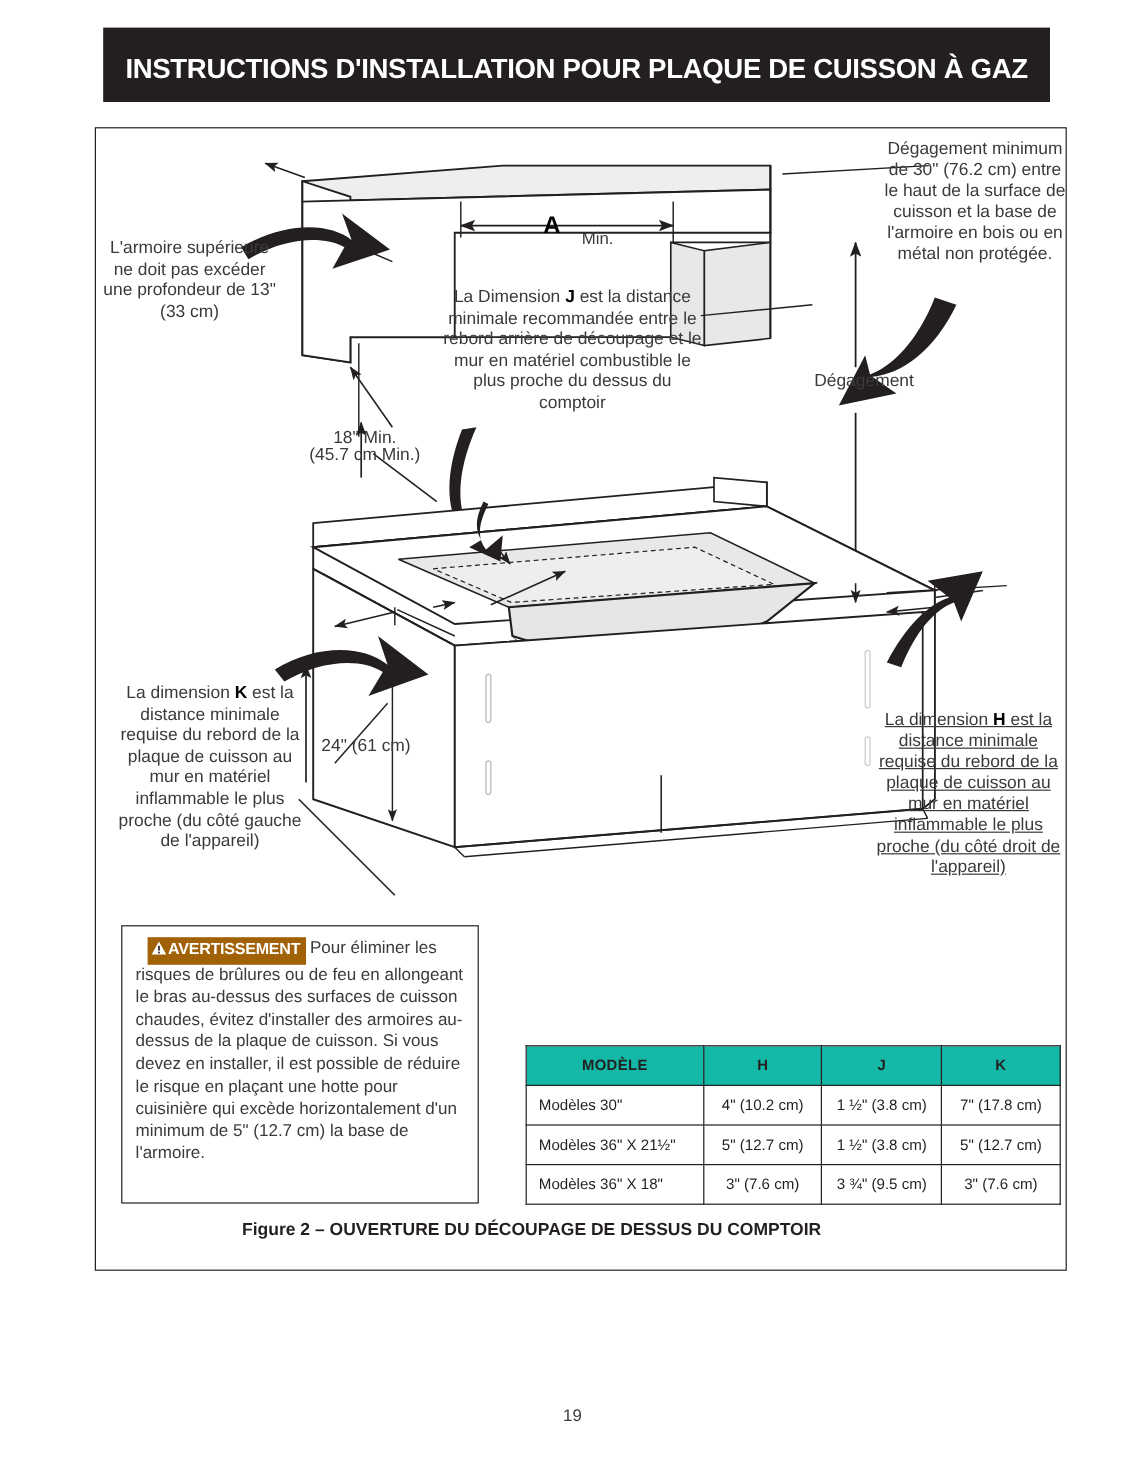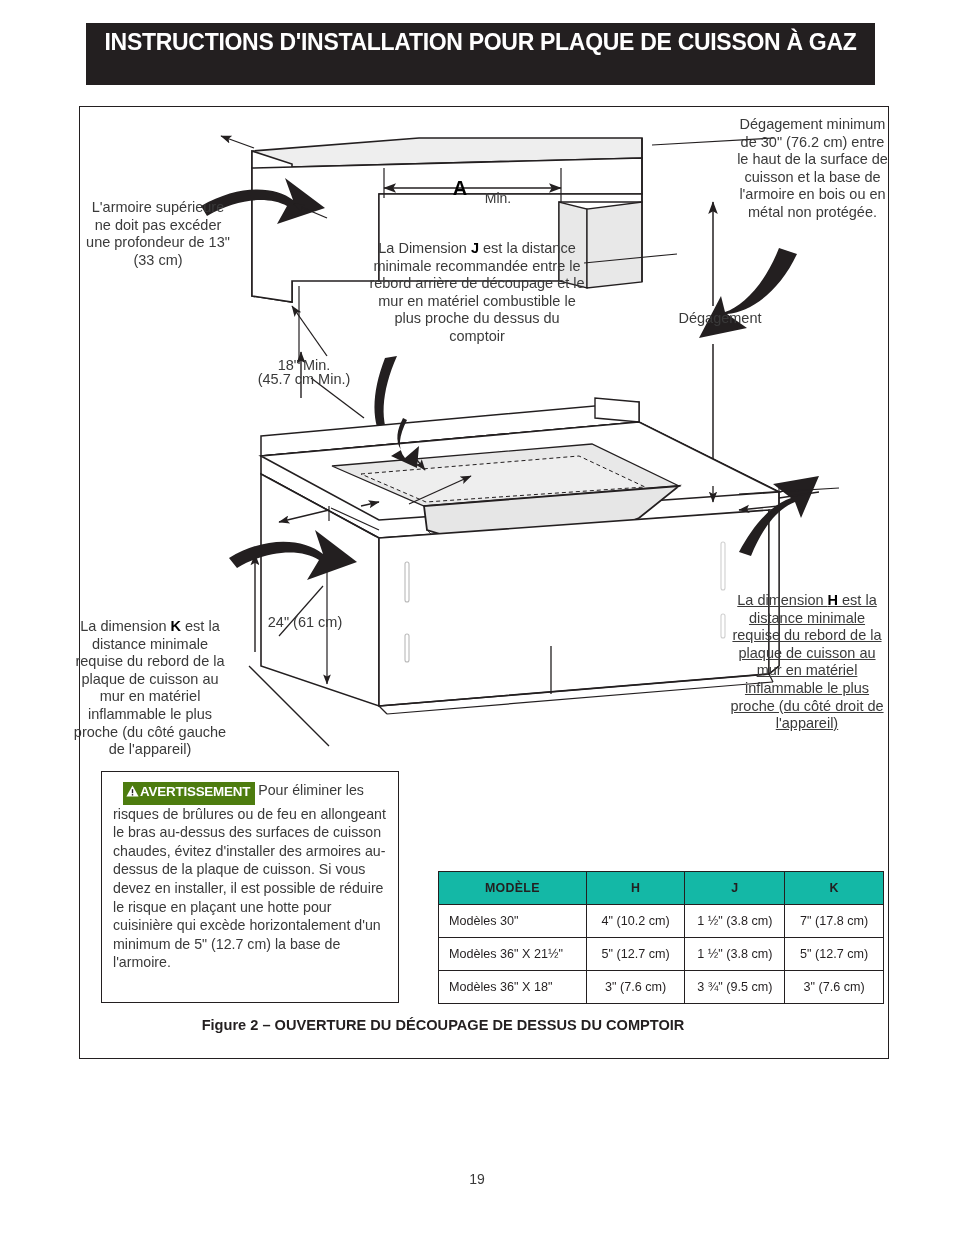--- a/index.html
+++ b/index.html
@@ -20,21 +20,21 @@
   #header-banner {
     position: absolute;
     left: 86px;
     top: 23px;
     width: 789px;
     height: 62px;
     background: #231f20;
     color: #ffffff;
     text-align: center;
     box-sizing: border-box;
-    padding-top: 4px;
+    padding-top: 19px;
   }
   #header-title {
     font-size: 23px;
     font-weight: bold;
     letter-spacing: -0.3px;
     line-height: 30px;
     white-space: nowrap;
   }
   #header-subtitle {
     font-size: 13.5px;
@@ -83,21 +83,21 @@
     height: 232px;
     border: 1.3px solid #231f20;
     box-sizing: border-box;
     padding: 9px 11px 8px 11px;
     font-size: 14.2px;
     line-height: 18.6px;
     color: #3a3a3a;
   }
   #warning-badge {
     display: inline-block;
-    background: #4d7c0f;
+    background: #a16207;
     color: #ffffff;
     font-size: 13.4px;
     font-weight: bold;
     letter-spacing: -0.2px;
     padding: 1px 5px 2px 3px;
     margin-left: 10px;
     margin-right: 3px;
     vertical-align: -1px;
     white-space: nowrap;
   }
@@ -293,21 +293,21 @@
 
 <div class="callout" style="left:735px; top:116px; width:155px;">Dégagement minimum de 30" (76.2 cm) entre le haut de la surface de cuisson et la base de l'armoire en bois ou en métal non protégée.</div>
 
 <div class="callout" style="left:664px; top:310px; width:112px;">Dégagement</div>
 
 <div class="callout" style="left:244px; top:357px; width:120px;">18" Min.</div>
 <div class="callout" style="left:234px; top:371px; width:140px;">(45.7 cm Min.)</div>
 
 <div class="callout" style="left:250px; top:614px; width:110px;">24" (61 cm)</div>
 
-<div class="callout" style="left:70px; top:570px; width:160px;margin-top:48px;">
+<div class="callout" style="left:95px; top:570px; width:160px;">
   <span>La dimension </span><b>K</b><span> est la distance minimale requise du rebord de la plaque de cuisson au mur en matériel inflammable le plus proche (du côté gauche de l'appareil)</span>
 </div>
 
 <div class="callout" style="left:726px; top:592px; width:162px;text-decoration:underline;">
   <span>La dimension </span><b>H</b><span> est la distance minimale requise du rebord de la plaque de cuisson au mur en matériel inflammable le plus proche (du côté droit de l'appareil)</span>
 </div>
 
 <div id="warning-box">
   <span id="warning-badge"><span class="tri"><svg width="13" height="12" viewBox="0 0 13 12">
           <polygon points="6.5,0.6 12.6,11.4 0.4,11.4" fill="#ffffff"></polygon>

